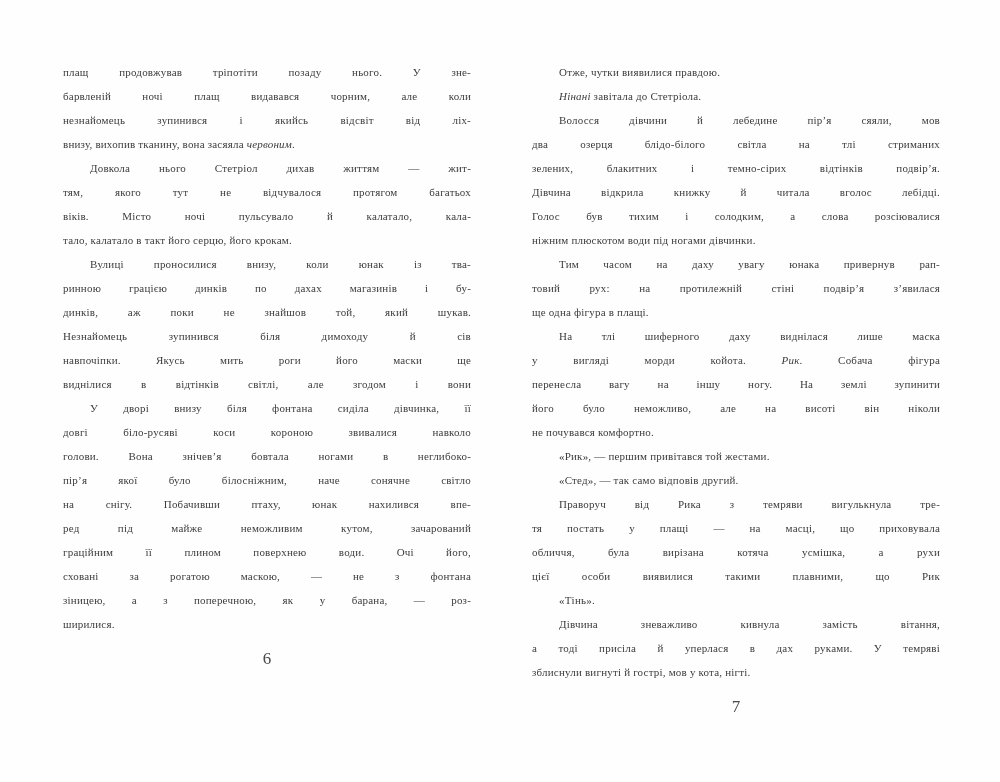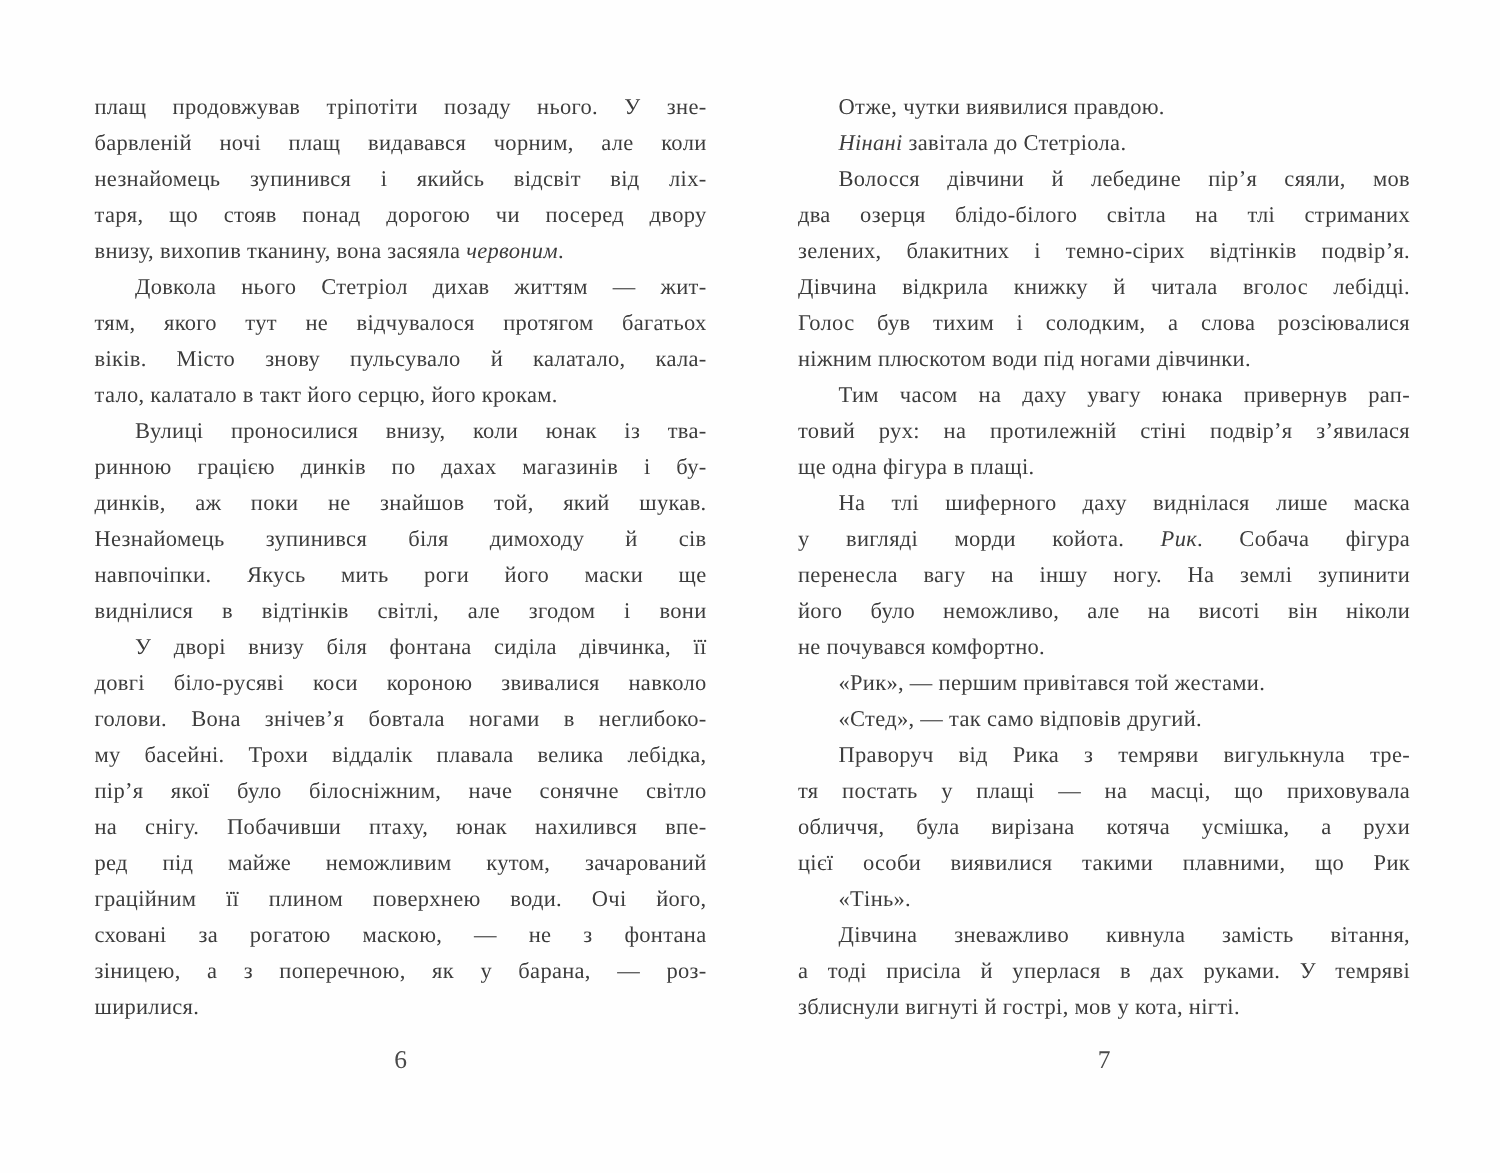--- a/index.html
+++ b/index.html
@@ -24,21 +24,21 @@
     position: absolute;
     top: 60px;
     width: 408px;
   }
   .page-left  { left: 63px; }
   .page-right { left: 532px; }
   .page-text {
     width: 100%;
   }
   .line {
-    font-size: 15px;
+    font-size: 11px;
     line-height: 24px;
     height: 24px;
     letter-spacing: 0.2px;
     text-align: justify;
     text-align-last: justify;
     white-space: nowrap;
     overflow: visible;
   }
   .line.last {
     text-align-last: left;
@@ -60,36 +60,34 @@
 </head>
 <body>
 
 <div class="book-spread">
 
   <div class="page page-left">
     <div class="page-text">
         <div class="line">плащ продовжував тріпотіти позаду нього. У зне-</div>
         <div class="line">барвленій ночі плащ видавався чорним, але коли</div>
         <div class="line">незнайомець зупинився і якийсь відсвіт від ліх-</div>
-        <div class="line">таря, що стояв понад дорогою чи посеред двору</div>
         <div class="line last">внизу, вихопив тканину, вона засяяла <i>червоним</i>.</div>
         <div class="line indent">Довкола нього Стетріол дихав життям — жит-</div>
         <div class="line">тям, якого тут не відчувалося протягом багатьох</div>
-        <div class="line">віків. Місто знову пульсувало й калатало, кала-</div>
+        <div class="line">віків. Місто ночі пульсувало й калатало, кала-</div>
         <div class="line last">тало, калатало в такт його серцю, його крокам.</div>
         <div class="line indent">Вулиці проносилися внизу, коли юнак із тва-</div>
         <div class="line">ринною грацією динків по дахах магазинів і бу-</div>
         <div class="line">динків, аж поки не знайшов той, який шукав.</div>
         <div class="line">Незнайомець зупинився біля димоходу й сів</div>
         <div class="line">навпочіпки. Якусь мить роги його маски ще</div>
         <div class="line">виднілися в відтінків світлі, але згодом і вони</div>
         <div class="line indent">У дворі внизу біля фонтана сиділа дівчинка, її</div>
         <div class="line">довгі біло-русяві коси короною звивалися навколо</div>
         <div class="line">голови. Вона знічев’я бовтала ногами в неглибоко-</div>
-        <div class="line">му басейні. Трохи віддалік плавала велика лебідка,</div>
         <div class="line">пір’я якої було білосніжним, наче сонячне світло</div>
         <div class="line">на снігу. Побачивши птаху, юнак нахилився впе-</div>
         <div class="line">ред під майже неможливим кутом, зачарований</div>
         <div class="line">граційним її плином поверхнею води. Очі його,</div>
         <div class="line">сховані за рогатою маскою, — не з фонтана</div>
         <div class="line">зіницею, а з поперечною, як у барана, — роз-</div>
         <div class="line last">ширилися.</div>
       </div>
     <div class="page-number">6</div>
   </div>

